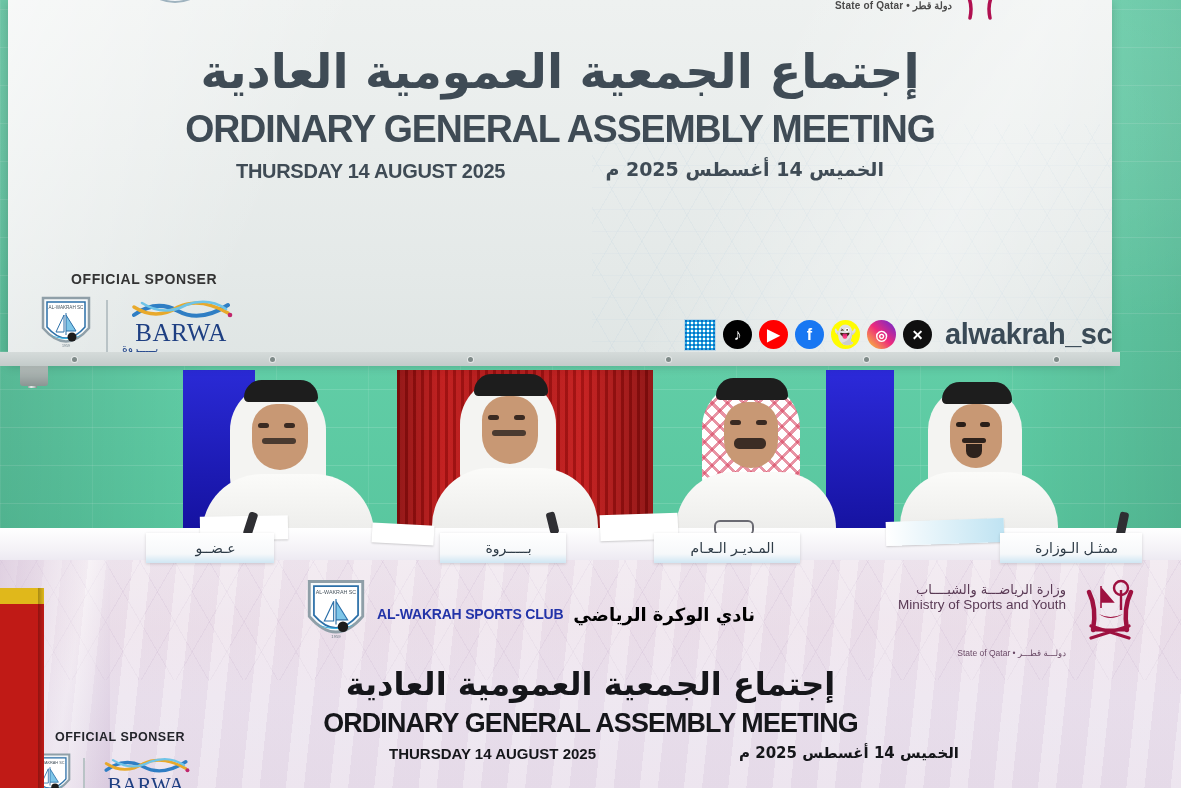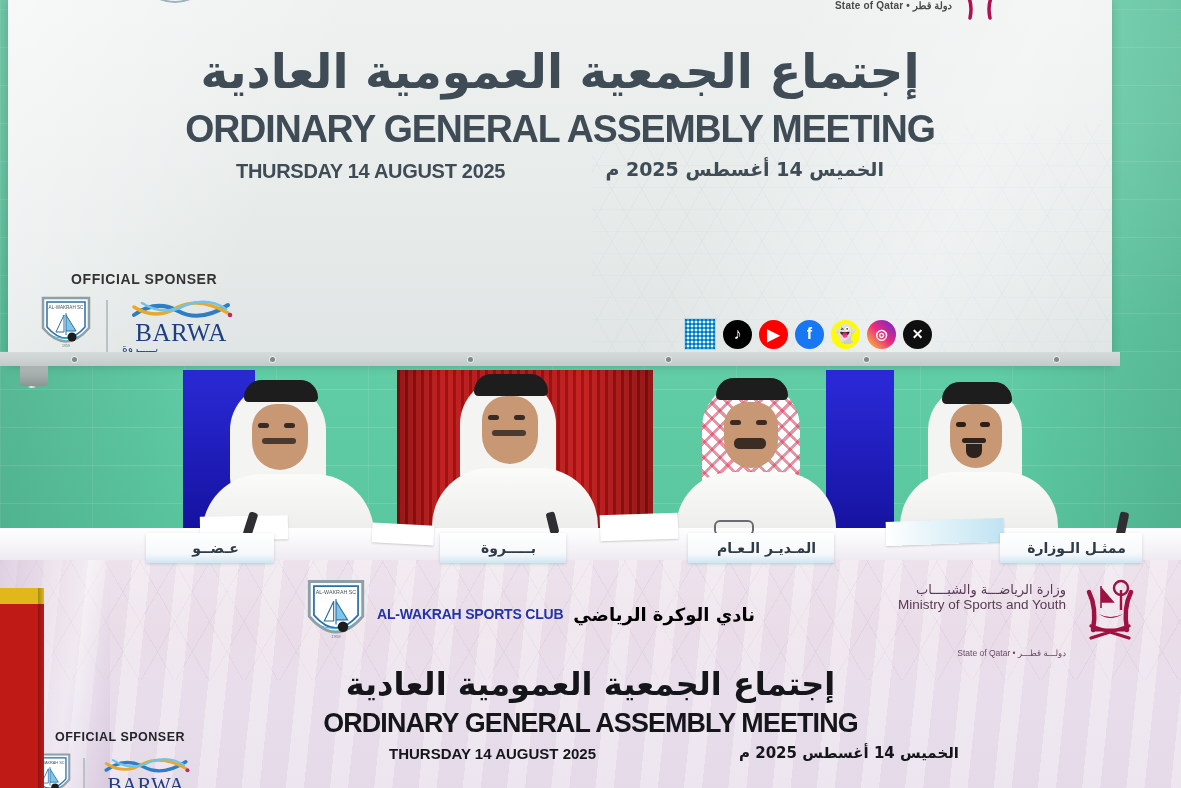--- a/index.html
+++ b/index.html
@@ -111,21 +111,21 @@
           repeating-linear-gradient(-60deg, rgba(170,140,185,.30) 0 1px, transparent 1px 30px);}
   .skirt-folds{position:absolute;inset:0;
         background:repeating-linear-gradient(96deg, rgba(255,255,255,.55) 0 18px, rgba(205,180,210,.16) 18px 44px);
         opacity:.45;}
   .skirt-drape{position:absolute;left:0;top:0;width:110px;height:228px;
         background:linear-gradient(100deg, rgba(200,175,205,.45), rgba(255,255,255,.35) 60%, rgba(190,165,200,.3));}
 
   
   .placard{position:absolute;height:30px;background:linear-gradient(180deg,#ffffff,#f6f8fa 70%,#cfe6f3);
         box-shadow:0 1px 3px rgba(0,0,0,.15);display:flex;align-items:center;justify-content:center;}
-  .placard span{font-family:"DejaVu Sans",sans-serif;font-size:14px;color:#2e3b46;direction:rtl;font-weight:bold;margin-left:11px;}
+  .placard span{font-family:"DejaVu Sans",sans-serif;font-size:14px;color:#2e3b46;direction:rtl;font-weight:normal;margin-left:11px;}
 
   
   .club-logo-row{position:absolute;left:305px;top:578px;display:flex;align-items:center;gap:10px;}
   .club-en{font-weight:bold;font-size:14px;color:#2233a8;letter-spacing:-.2px;}
   .club-ar{font-family:"DejaVu Sans",sans-serif;font-weight:bold;font-size:18px;color:#000000;direction:rtl;}
 
   .ministry{position:absolute;right:115px;top:582px;text-align:right;}
   .min-ar{font-family:"DejaVu Sans",sans-serif;font-size:13px;color:#5a3a55;direction:rtl;white-space:nowrap;}
   .min-en{font-size:13.5px;color:#5a3a55;font-weight:500;white-space:nowrap;}
   .min-sub{font-size:8.5px;color:#6a4a66;white-space:nowrap;margin-top:36px;}
@@ -222,20 +222,21 @@
     </div>
 
     <div class="social">
       <div class="qr"></div>
       <div class="sico" style="background:#010101">♪</div>
       <div class="sico" style="background:#ff0000">▶</div>
       <div class="sico" style="background:#1877f2">f</div>
       <div class="sico" style="background:#fffc00;color:#fff;font-size:18px">👻</div>
       <div class="sico" style="background:linear-gradient(45deg,#f9ce34,#ee2a7b,#6228d7);font-size:14px">◎</div>
       <div class="sico" style="background:#0f0f0f;font-size:14px">✕</div>
+      <div class="handle">alwakrah_sc</div>
     </div>
 
     <div class="banner-bottom-edge" style="left:-8px;top:352px;width:1120px"></div>
     <div class="grommet" style="left:64px;top:357px"></div>
     <div class="grommet" style="left:262px;top:357px"></div>
     <div class="grommet" style="left:460px;top:357px"></div>
     <div class="grommet" style="left:658px;top:357px"></div>
     <div class="grommet" style="left:856px;top:357px"></div>
     <div class="grommet" style="left:1046px;top:357px"></div>
   </div>
@@ -300,21 +301,21 @@
     <div class="skirt-folds"></div>
     <div class="skirt-drape"></div>
   </div>
 
   <div class="placard" style="left:146px;top:533px;width:128px">
     <span>عـضــو</span>
   </div>
   <div class="placard" style="left:440px;top:533px;width:126px">
     <span>بـــــروة</span>
   </div>
-  <div class="placard" style="left:688px;top:533px;width:146px">
+  <div class="placard" style="left:654px;top:533px;width:146px">
     <span>المـديـر الـعـام</span>
   </div>
   <div class="placard" style="left:1000px;top:533px;width:142px">
     <span>ممثـل الـوزارة</span>
   </div>
 
   <div class="club-logo-row">
     <svg width="62" height="72" viewBox="0 0 52 62">
       <path d="M3,3 L49,3 L49,33 Q26,60 3,33 Z" fill="#f7fafb" stroke="#8f9fa8" stroke-width="2.5"></path>
       <path d="M7,7 L45,7 L45,32 Q26,54 7,32 Z" fill="#ffffff" stroke="#2b6fa8" stroke-width="1.5"></path>

